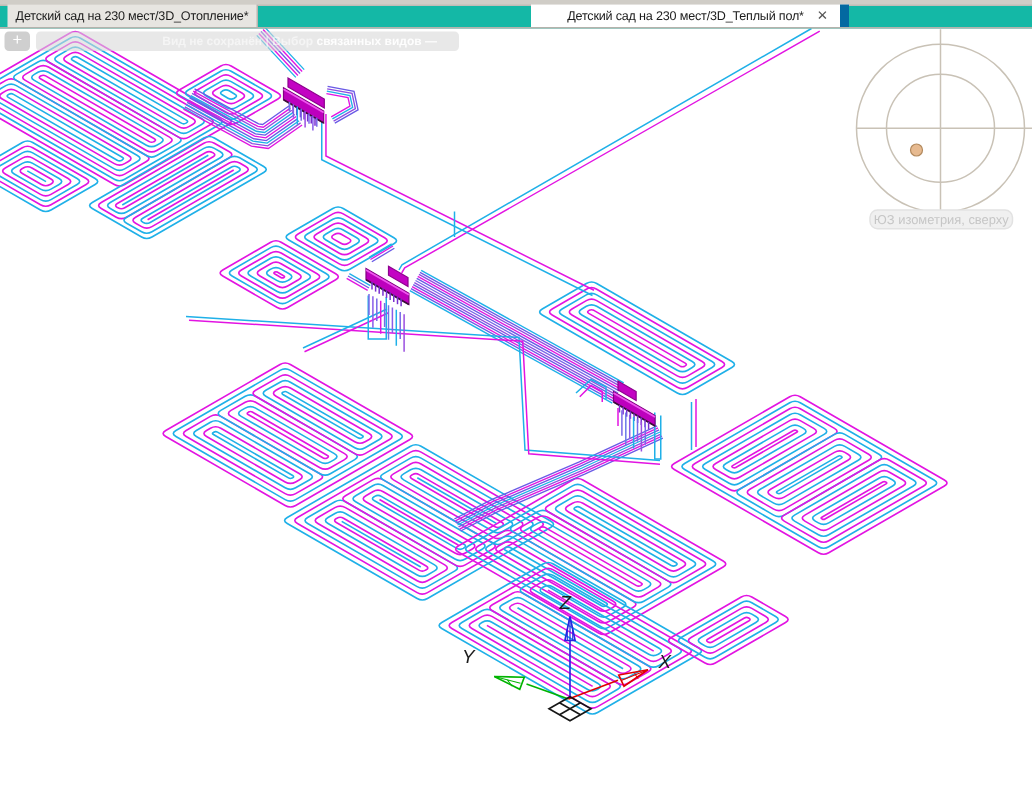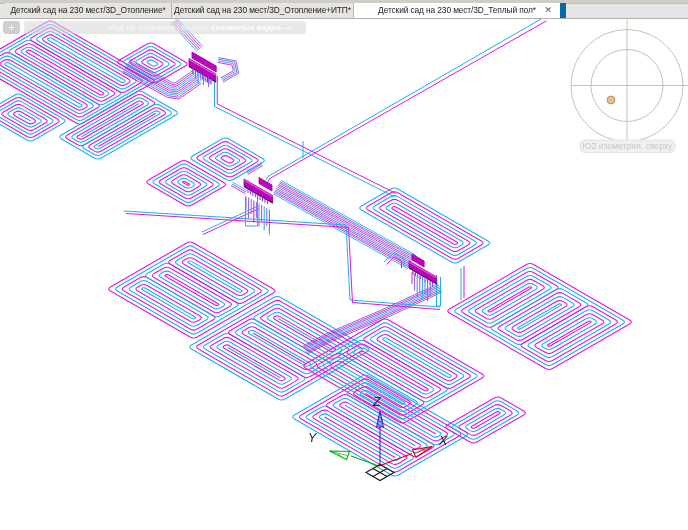--- a/index.html
+++ b/index.html
@@ -1,20 +1,20 @@
 <!DOCTYPE html>
 <html><head>
 <meta charset="utf-8">
 <style>
 html,body{margin:0;padding:0;width:688px;height:530px;overflow:hidden;background:#ffffff;
 font-family:"Liberation Sans", sans-serif;}
 #wrap{position:relative;width:688px;height:530px;}
 #draw{position:absolute;left:0;top:0;}
 #tabbar{position:absolute;left:0;top:0;width:688px;height:19px;
-background:#e5e5e5;border-bottom:1px solid #b5b2ac;box-sizing:border-box;padding-left:40px;}
+background:#14b8a6;border-bottom:1px solid #b5b2ac;box-sizing:border-box;padding-left:40px;}
 #tabbar .topstrip{position:absolute;left:0;top:0;width:688px;height:3px;background:#d0cdc7;border-bottom:1px solid #c0bdb7;}
 .tab{position:absolute;top:3px;height:15px;font-size:8.4px;color:#1c1c1c;
 text-align:center;line-height:15px;white-space:nowrap;overflow:hidden;letter-spacing:-0.12px;}
 .t1{left:5px;width:166px;background:#e7e5e1;border-right:1px solid #b8b5af;}
 .t2{left:172px;width:181px;background:#e7e5e1;border-right:1px solid #b8b5af;}
 .t3{left:354px;width:206px;background:#ffffff;border-right:6px solid #0369a1;}
 .t3 .x{position:absolute;right:8px;top:0px;color:#555;font-size:9px;}
 #ovl{position:absolute;left:0px;top:21px;height:14px;}
 #ovl .plus{position:absolute;left:3px;top:0px;width:17px;height:13px;background:rgba(200,200,200,0.88);
 border-radius:3px;color:#ffffff;font-size:11px;line-height:12px;text-align:center;}
@@ -321,20 +321,19 @@
 </g>
 <g font-family="Liberation Sans, sans-serif" font-size="12.5" font-style="italic" fill="#1d1d1d">
 <text x="373" y="406">Z</text>
 <text x="439" y="445">X</text>
 <text x="308" y="442">Y</text>
 </g>
 </svg></div>
 <div id="tabbar">
 <div class="topstrip"></div>
 <div class="tab t1">Детский сад на 230 мест/3D_Отопление*</div>
-<div class="tab t2">Детский сад на 230 мест/3D_Отопление+ИТП*</div>
 <div class="tab t3">Детский сад на 230 мест/3D_Теплый пол*<span class="x">✕</span></div>
 </div>
 <div id="ovl">
 <div class="plus">+</div>
 <div class="bar"><span style="opacity:0.6">Вид не сохранён&nbsp;|&nbsp;Выбор&nbsp;</span>связанных видов —&nbsp;&nbsp;&nbsp;</div>
 </div>
 </div>
 
 </body></html>

